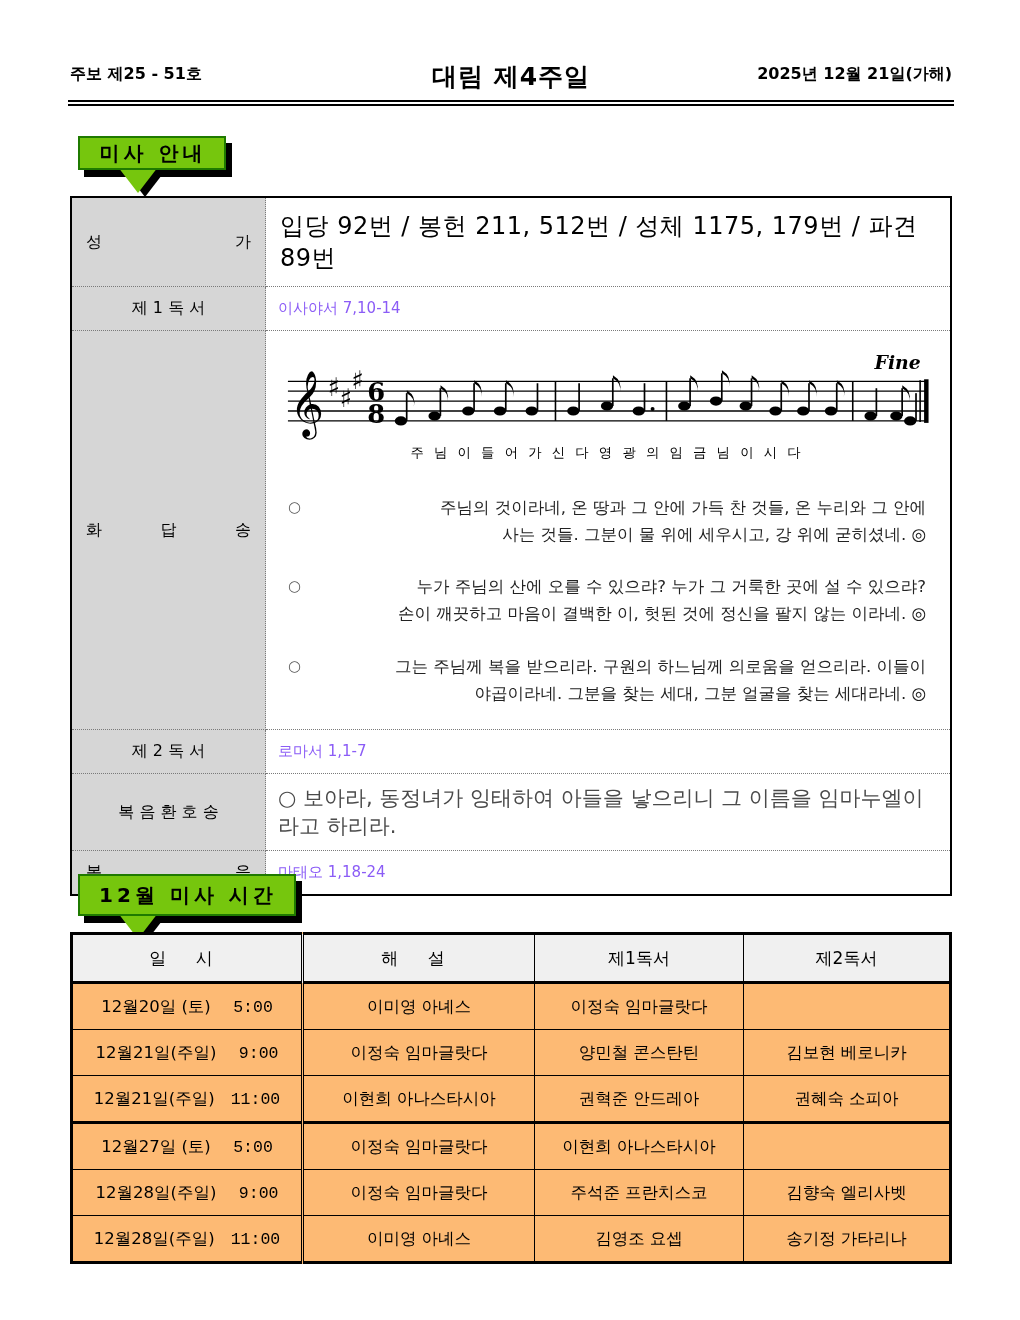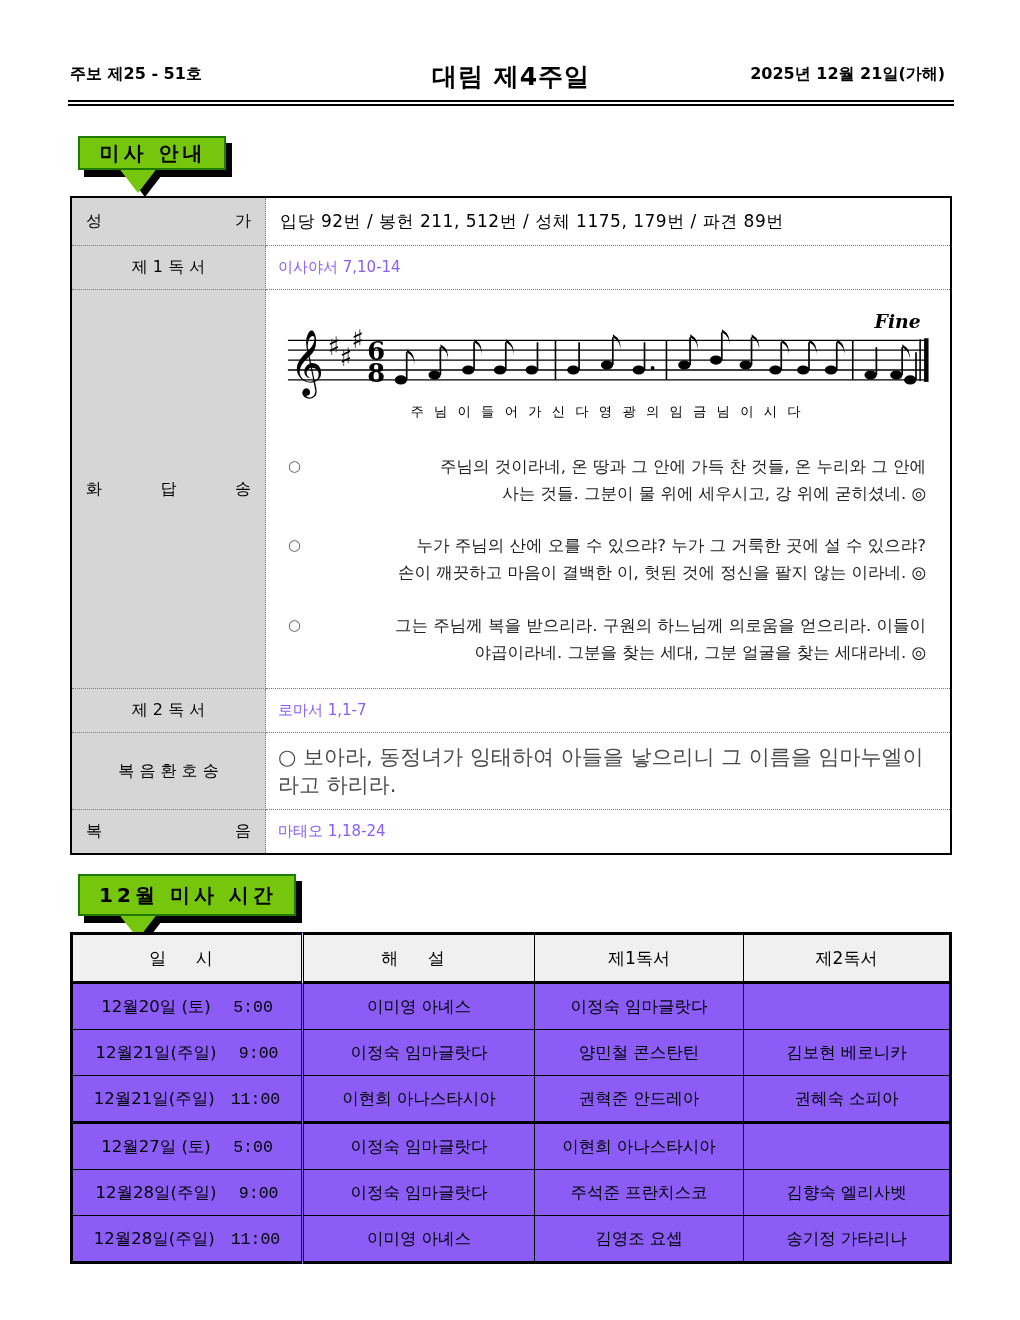--- a/index.html
+++ b/index.html
@@ -47,21 +47,21 @@
     right: 0;
     top: 0;
     text-align: center;
     font-size: 25px;
     font-weight: bold;
     letter-spacing: 1px;
     white-space: nowrap;
   }
   .mast-right {
     position: absolute;
-    right: 7px;
+    right: 0;
     top: 4px;
     font-size: 16px;
     font-weight: bold;
     white-space: nowrap;
     margin-left: 37px;
   }
   .rule-double {
     position: absolute;
     left: 68px;
     top: 100px;
@@ -173,21 +173,21 @@
     width: 100%;
   }
   .lit-label span.tight {
     justify-content: space-around;
   }
   .lit-val {
     padding: 10px 8px 10px 10px !important;
     font-size: 16px;
   }
   .lit-val.big {
-    font-size: 17px;
+    font-size: 24px;
     letter-spacing: 0.5px;
     padding: 12px 8px 12px 14px !important;
   }
   .lit-val.ref {
     color: #8b5cf6;
     font-size: 15px;
     padding-left: 12px !important;
   }
   .lit-val.accl {
     color: #4a4a4a;
@@ -230,21 +230,21 @@
 
   
   .sched-table {
     position: absolute;
     left: 70px;
     top: 932px;
     width: 882px;
     border-collapse: collapse;
     table-layout: fixed;
     border: 3px solid #000;
-    background: #8b5cf6;
+    background: #fdba74;
   }
   .sched-table th, .sched-table td {
     border: 1px solid #000;
     text-align: center;
     font-size: 16.5px;
     font-weight: normal;
     height: 45px;
     padding: 0 4px;
     white-space: nowrap;
   }

